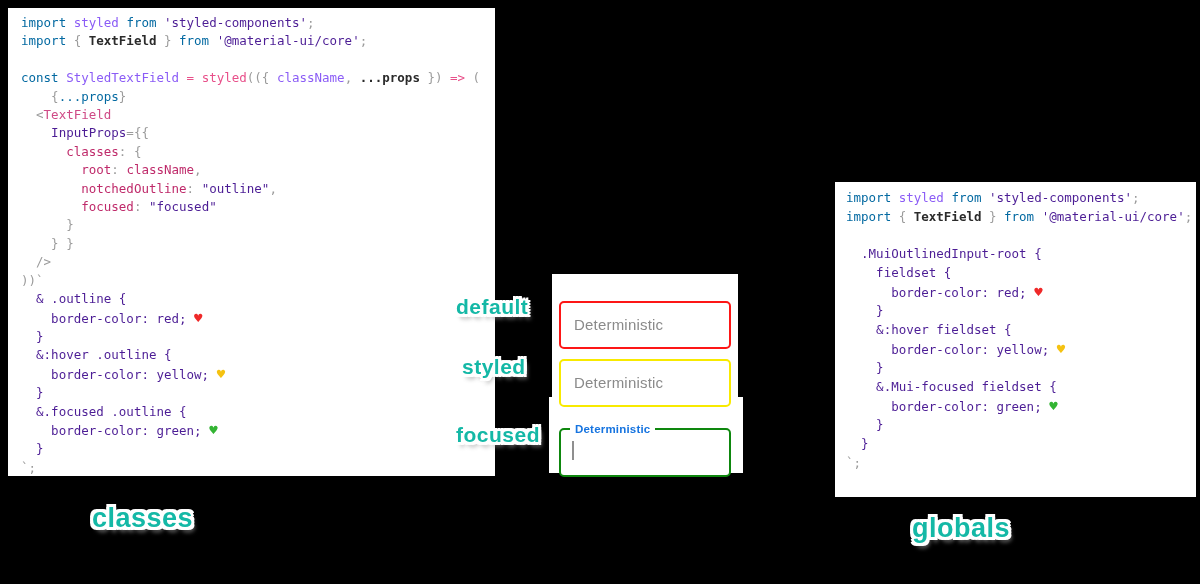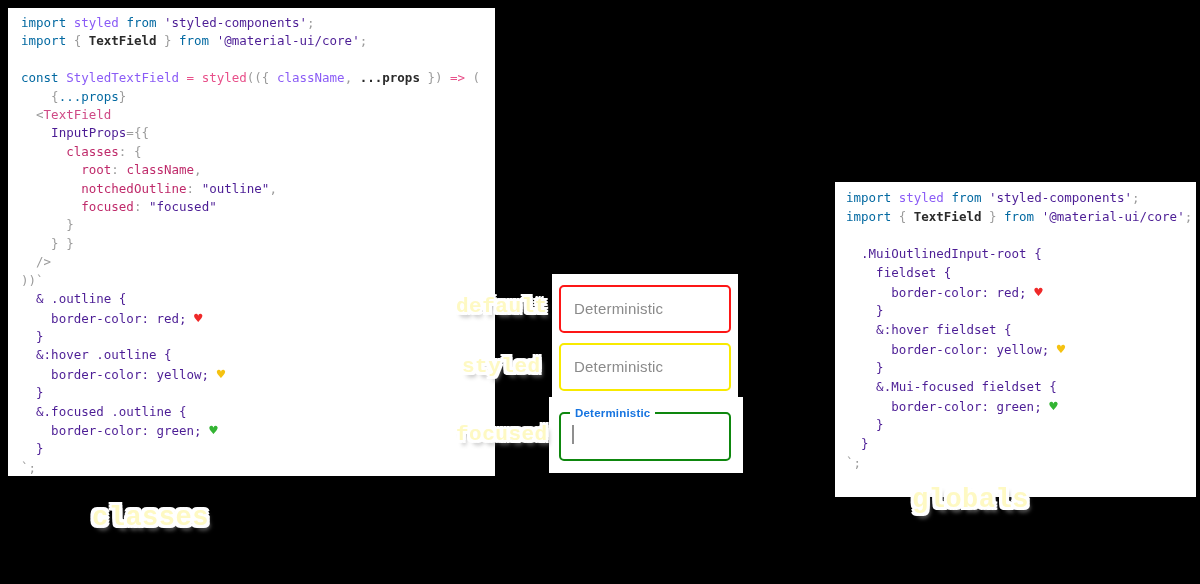--- a/index.html
+++ b/index.html
@@ -29,47 +29,47 @@
   .hy   { color:#f5c211; font-size:14px; }
   .hg   { color:#33b433; font-size:14px; }
 
   
   .mid-bg { position:absolute; background:#ffffff; }
   .mid-bg.a { left:552px; top:274px; width:186px; height:124px; }
   .mid-bg.b { left:549px; top:397px; width:194px; height:76px; }
 
   
   .tf { position:absolute; left:559px; width:172px; height:48px;
-        border:2px solid #ccc; border-radius:5px; background:#fff; }
+        border:2px solid #ccc; border-radius:5px; background:#fff;margin-top:16px; }
   .tf .ph { display:block; padding-left:13px; line-height:44px;
             font-size:15px; color:#8a8a8a; letter-spacing:.2px; }
   .tf1 { top:285px; }
   .tf2 { top:343px; }
   .tf3 { top:412px; height:49px; }
   .tf3 .float-label { position:absolute; top:-8px; left:9px; background:#fff;
             padding:0 5px; font-size:11.5px; font-weight:bold; line-height:15px;
             color:#1674e0; letter-spacing:.2px; }
   .tf3 .cursor { position:absolute; left:11px; top:11px; width:2px; height:19px;
             background:#8f8f8f; }
 
   
-  .annot { position:absolute; color:#fef9c3; font-weight:bold;
-           font-family:Liberation Mono, monospace; letter-spacing:.5px;
+  .annot { position:absolute; color:#14b8a6; font-weight:bold;
+           font-family:Liberation Sans, sans-serif; letter-spacing:.5px;
            text-shadow:
              -3px -3px 0 #fff, 3px -3px 0 #fff, -3px 3px 0 #fff, 3px 3px 0 #fff,
              -3px 0 0 #fff, 3px 0 0 #fff, 0 -3px 0 #fff, 0 3px 0 #fff,
              -2px -2px 0 #fff, 2px -2px 0 #fff, -2px 2px 0 #fff, 2px 2px 0 #fff,
              3px 5px 4px rgba(150,150,150,.85); }
   .annot.small { font-size:21px; }
   .annot.big   { font-size:27px; }
   .an-default { left:456px; top:295px; }
   .an-hover   { left:462px; top:355px; }
   .an-focused { left:456px; top:423px; }
   .an-classes { left:92px;  top:503px; }
-  .an-globals { left:912px; top:485px; }
+  .an-globals { left:912px; top:513px; }
 </style>
 </head>
 <body>
 
 <div class="stage">
 
   <div class="code-panel left" id="left-code">
       <div class="code-line"><span class="kw">import</span><span class="txt"> styled </span><span class="kw">from</span><span class="grn"> 'styled-components'</span><span class="pun">;</span></div>
       <div class="code-line"><span class="kw">import</span><span class="pun"> { </span><span class="btxt">TextField</span><span class="pun"> } </span><span class="kw">from</span><span class="grn"> '@material-ui/core'</span><span class="pun">;</span></div>
       <div class="code-line">&nbsp;</div>

